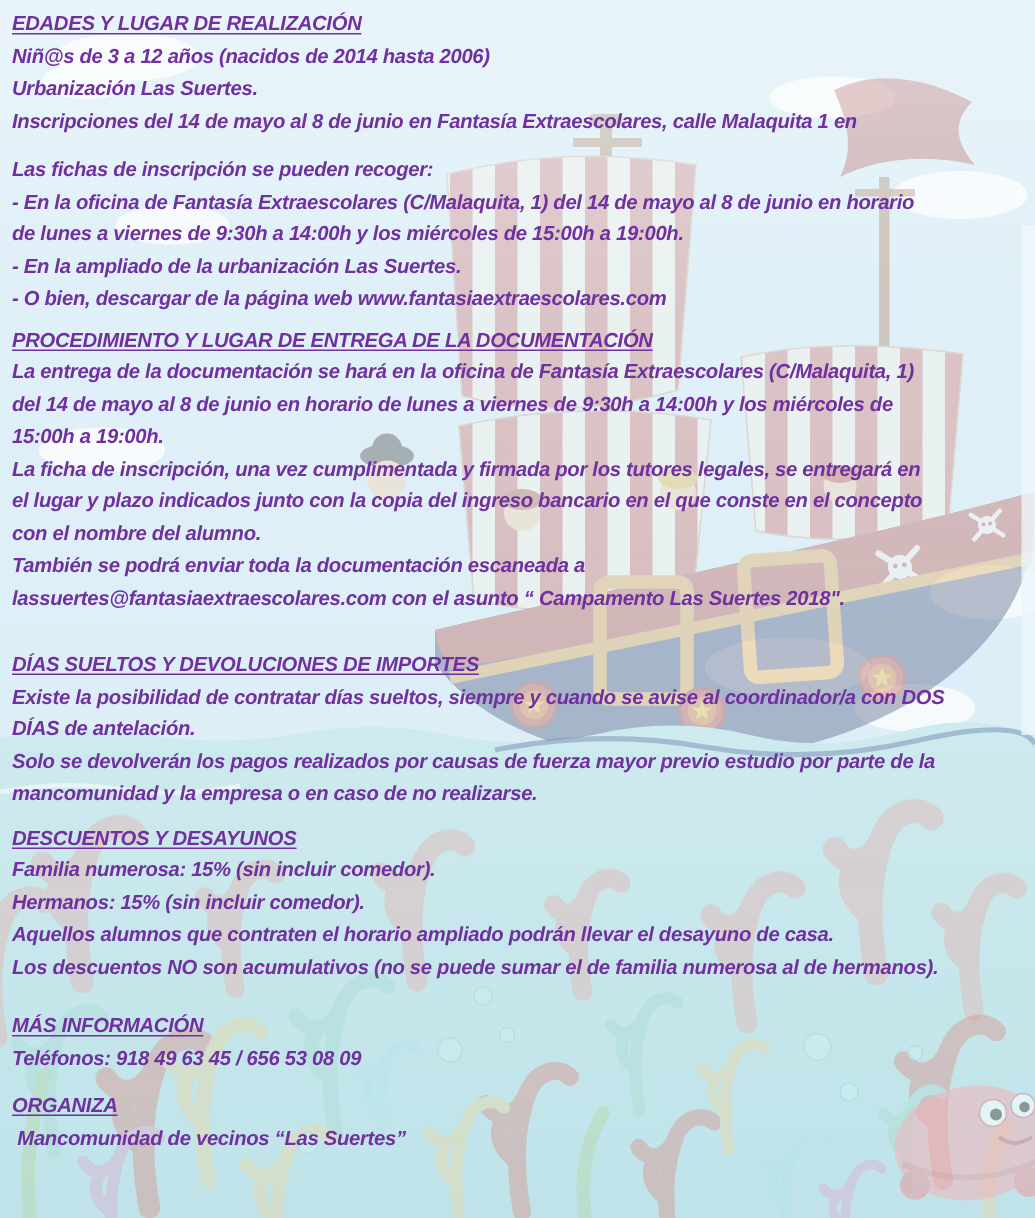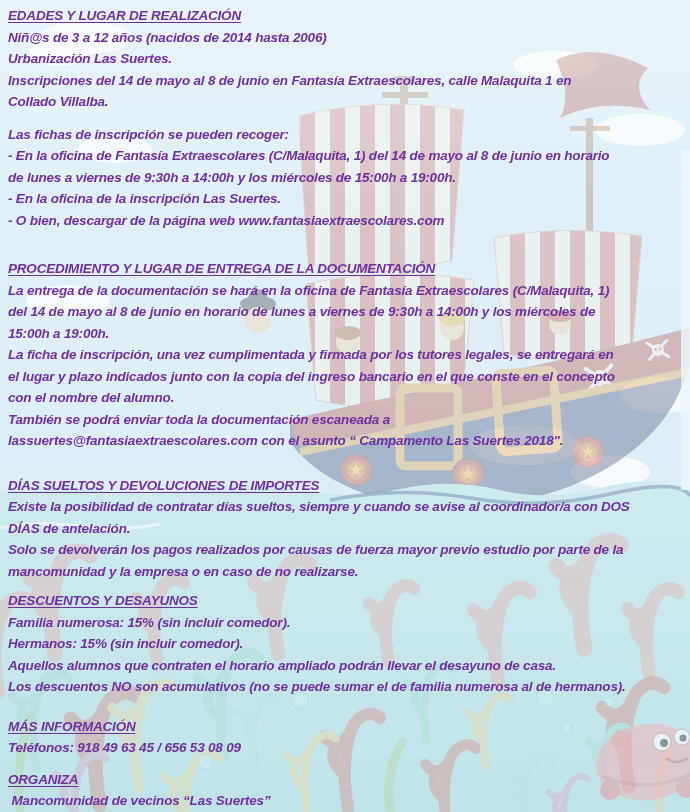--- a/index.html
+++ b/index.html
@@ -24,21 +24,21 @@
     position:absolute; left:8px; top:5px; right:0;
     color:#7030a0;
     font-weight:bold;
     font-style:italic;
     font-size:13.5px;
     letter-spacing:-0.2px;
     line-height:21.5px;
   }
   .sec { margin:0; }
   .m1 { margin-top:11px; }
-  .m2 { margin-top:27px; }
+  .m2 { margin-top:6px; }
   .m3 { margin-top:23px; }
   .m4 { margin-top:8px; }
   .m5 { margin-top:18px;font-style:italic; }
   .m6 { margin-top:10px; }
   .heading { text-decoration:underline; text-underline-offset:2px; }
   .line { white-space:pre; }
 </style>
 </head>
 <body>
 
@@ -227,28 +227,27 @@
 
   <div class="veil"></div>
 
   <div class="content">
 
     <div class="sec">
       <div class="heading">EDADES Y LUGAR DE REALIZACIÓN</div>
       <div class="line">Niñ@s de 3 a 12 años (nacidos de 2014 hasta 2006)</div>
       <div class="line">Urbanización Las Suertes.</div>
       <div class="line">Inscripciones del 14 de mayo al 8 de junio en Fantasía Extraescolares, calle Malaquita 1 en</div>
-      <div class="line">Collado Villalba.</div>
     </div>
 
     <div class="sec m1">
       <div class="line">Las fichas de inscripción se pueden recoger:</div>
       <div class="line">- En la oficina de Fantasía Extraescolares (C/Malaquita, 1) del 14 de mayo al 8 de junio en horario</div>
       <div class="line">de lunes a viernes de 9:30h a 14:00h y los miércoles de 15:00h a 19:00h.</div>
-      <div class="line">- En la oficina de la inscripción Las Suertes.</div>
+      <div class="line">- En la ampliado de la urbanización Las Suertes.</div>
       <div class="line">- O bien, descargar de la página web www.fantasiaextraescolares.com</div>
     </div>
 
     <div class="sec m2">
       <div class="heading">PROCEDIMIENTO Y LUGAR DE ENTREGA DE LA DOCUMENTACIÓN</div>
       <div class="line">La entrega de la documentación se hará en la oficina de Fantasía Extraescolares (C/Malaquita, 1)</div>
       <div class="line">del 14 de mayo al 8 de junio en horario de lunes a viernes de 9:30h a 14:00h y los miércoles de</div>
       <div class="line">15:00h a 19:00h.</div>
       <div class="line">La ficha de inscripción, una vez cumplimentada y firmada por los tutores legales, se entregará en</div>
       <div class="line">el lugar y plazo indicados junto con la copia del ingreso bancario en el que conste en el concepto</div>

